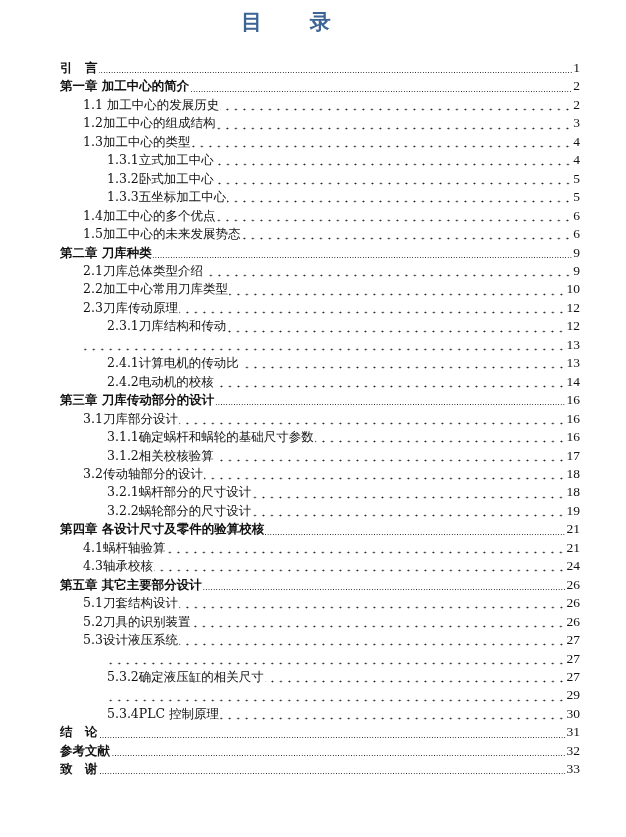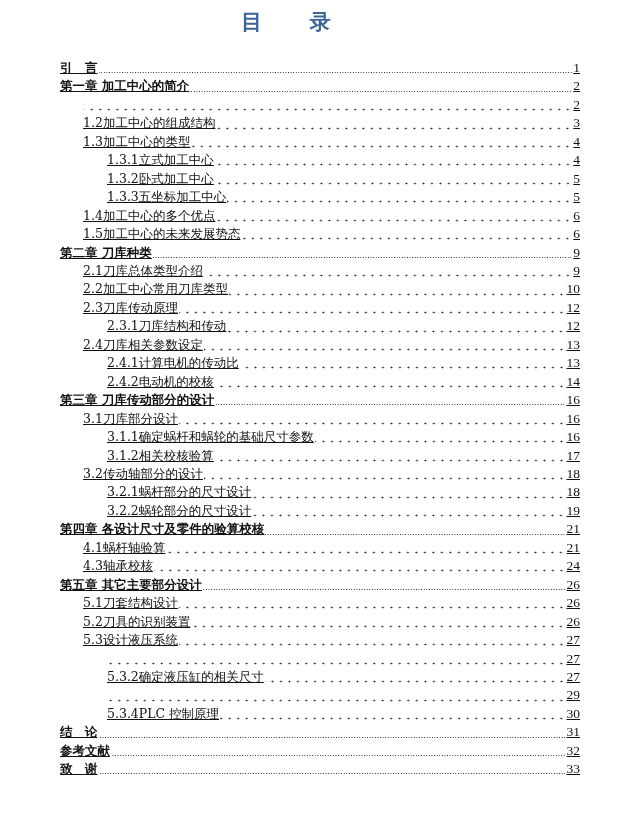--- a/index.html
+++ b/index.html
@@ -31,21 +31,20 @@
       top: 59px; left: 60px;
       width: 520px;
     }
     .row {
       display: flex;
       align-items: baseline;
       height: 18.46px;
       line-height: 18.46px;
       white-space: nowrap;
       color: #111;
-      text-decoration: underline;
     }
     .row .label {
       flex: 0 0 auto;
       font-family: "DejaVu Serif", serif;
       font-size: 12.5px;
     }
     .row.lvl0 .label {
       font-family: "DejaVu Sans", sans-serif;
       font-weight: bold;
       font-size: 12.5px;
@@ -91,20 +90,21 @@
         <span class="label">引　言</span>
         <span class="leader"></span>
         <span class="pg">1</span>
       </div>
       <div class="row lvl0">
         <span class="label">第一章  加工中心的简介</span>
         <span class="leader"></span>
         <span class="pg">2</span>
       </div>
       <div class="row lvl1">
+        <span class="label">1.1 加工中心的发展历史</span>
         <span class="leader"></span>
         <span class="pg">2</span>
       </div>
       <div class="row lvl1">
         <span class="label">1.2加工中心的组成结构</span>
         <span class="leader"></span>
         <span class="pg">3</span>
       </div>
       <div class="row lvl1">
         <span class="label">1.3加工中心的类型</span>
@@ -155,21 +155,20 @@
         <span class="label">2.3刀库传动原理</span>
         <span class="leader"></span>
         <span class="pg">12</span>
       </div>
       <div class="row lvl2">
         <span class="label">2.3.1刀库结构和传动</span>
         <span class="leader"></span>
         <span class="pg">12</span>
       </div>
       <div class="row lvl1">
-        <span class="label">2.4刀库相关参数设定</span>
         <span class="leader"></span>
         <span class="pg">13</span>
       </div>
       <div class="row lvl2">
         <span class="label">2.4.1计算电机的传动比</span>
         <span class="leader"></span>
         <span class="pg">13</span>
       </div>
       <div class="row lvl2">
         <span class="label">2.4.2电动机的校核</span>

